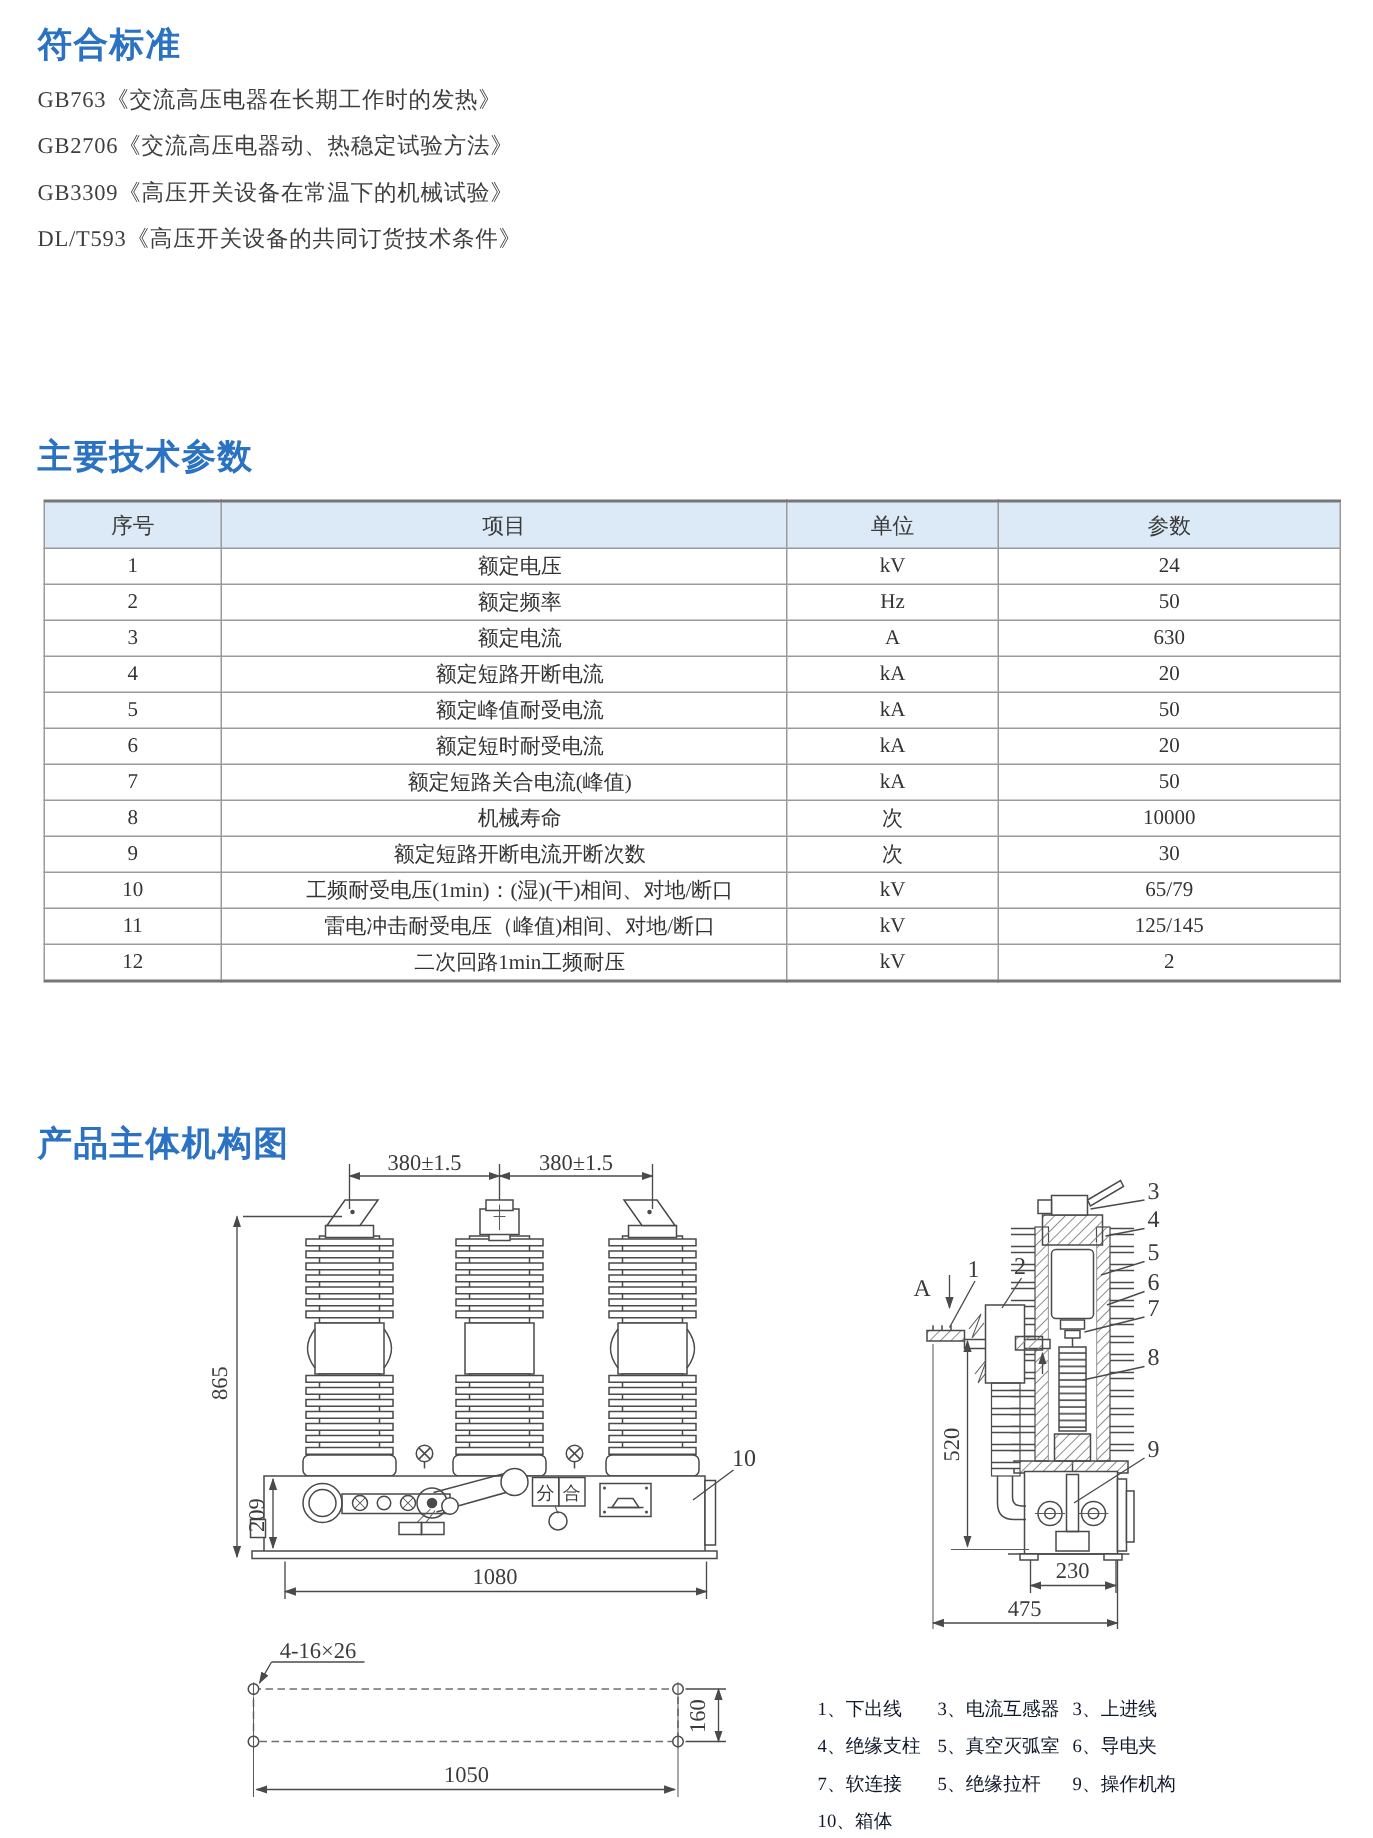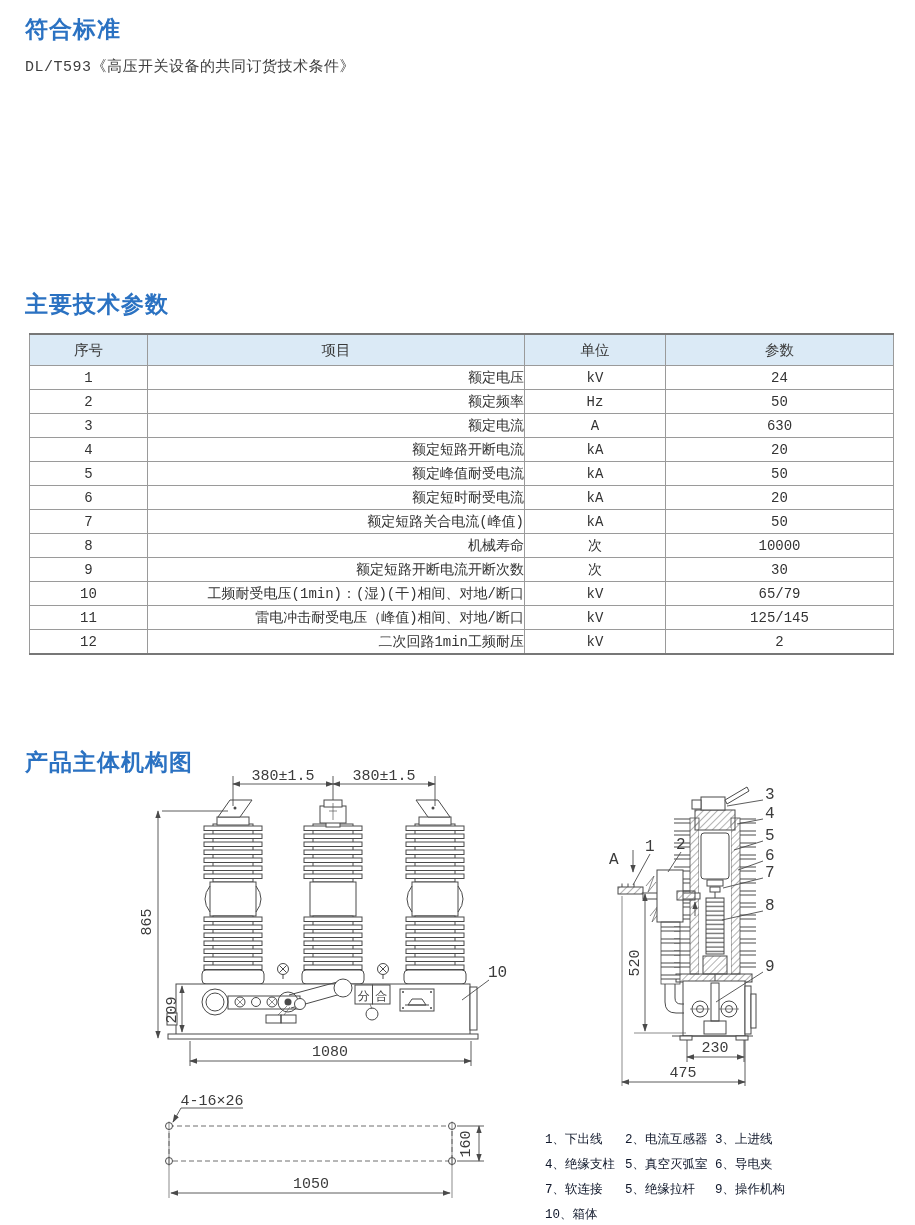--- a/index.html
+++ b/index.html
@@ -1,48 +1,51 @@
 <!DOCTYPE html>
 <html><head>
 <meta charset="utf-8">
 <style>
   html,body{margin:0;padding:0;background:#fff;}
   .page{position:relative;width:915px;height:1225px;background:#fff;overflow:hidden;
-        font-family:Liberation Mono, monospace;}
+        font-family:Liberation Serif, serif;}
   .sec-title{position:absolute;left:25px;margin:0;font-size:23px;font-weight:bold;color:#2b72c2;letter-spacing:1px;}
   .t1{top:14px;} .t2{top:289px;} .t3{top:747px;}
   .stdlist{position:absolute;left:25px;top:52px;}
   .stditem{height:31px;line-height:31px;font-size:15px;color:#3e3e3e;letter-spacing:.5px;}
   table.params{position:absolute;left:29px;top:333px;width:864px;border-collapse:collapse;table-layout:fixed;
         font-size:14px;color:#333;}
   table.params th{background:#dbeaf6;height:28px;font-weight:normal;font-size:14.5px;color:#3a3a3a;}
   table.params td{height:23px;text-align:center;padding:0;}
   table.params th,table.params td{border:1px solid #9a9a9a;margin-top:48px;}
   table.params{border-top:2px solid #777;border-bottom:2px solid #777;}
-  table.params td.item{text-align:right;padding-left:21px;}
+  table.params td.item{text-align:center;padding-left:21px;}
   .c1{width:118px;} .c2{width:377px;} .c3{width:141px;} .c4{width:228px;}
   svg.drawing{position:absolute;left:0;top:760px;}
   .ln{fill:#fff;stroke:#4a4a4a;stroke-width:1;}
   .nf{fill:none;stroke:#4a4a4a;stroke-width:1;}
   .thin{fill:none;stroke:#5a5a5a;stroke-width:.7;}
   .dim{fill:none;stroke:#4a4a4a;stroke-width:.9;}
   .dsh{fill:none;stroke:#6f6f6f;stroke-width:1;stroke-dasharray:5 3;}
   .dtx{font-size:15px;fill:#3b3b3b;}
   .ctx{font-size:16px;fill:#3b3b3b;}
   .legend{position:absolute;left:545px;top:1131px;display:grid;grid-template-columns:80px 90px 130px;
         row-gap:8px;font-size:12.5px;color:#0f172a;}
   .legend span{white-space:nowrap;}
 </style>
 </head>
 <body>
 
 <div class="page">
 
   <h1 class="sec-title t1">符合标准</h1>
   <div class="stdlist">
+    <div class="stditem">GB763《交流高压电器在长期工作时的发热》</div>
+    <div class="stditem">GB2706《交流高压电器动、热稳定试验方法》</div>
+    <div class="stditem">GB3309《高压开关设备在常温下的机械试验》</div>
     <div class="stditem">DL/T593《高压开关设备的共同订货技术条件》</div>
   </div>
 
   <h1 class="sec-title t2">主要技术参数</h1>
 
   <table class="params">
     <colgroup>
         <col class="c1">
         <col class="c2">
         <col class="c3">
@@ -377,21 +380,21 @@
       <line x1="687" y1="1057" x2="744" y2="1057" class="dim" marker-start="url(#arw)" marker-end="url(#arw)"></line>
       <text x="715" y="1052" text-anchor="middle" class="dtx">230</text>
       <line x1="745" y1="1040" x2="745" y2="1086" class="dim"></line>
       <line x1="622" y1="1082" x2="745" y2="1082" class="dim" marker-start="url(#arw)" marker-end="url(#arw)"></line>
       <text x="683" y="1077" text-anchor="middle" class="dtx">475</text>
     </g>
   </svg>
 
   <div class="legend">
     <span>1、下出线</span>
-    <span>2、电流互感器</span>
+    <span>3、电流互感器</span>
     <span>3、上进线</span>
     <span>4、绝缘支柱</span>
     <span>5、真空灭弧室</span>
     <span>6、导电夹</span>
     <span>7、软连接</span>
     <span>5、绝缘拉杆</span>
     <span>9、操作机构</span>
     <span>10、箱体</span>
   </div>
 

